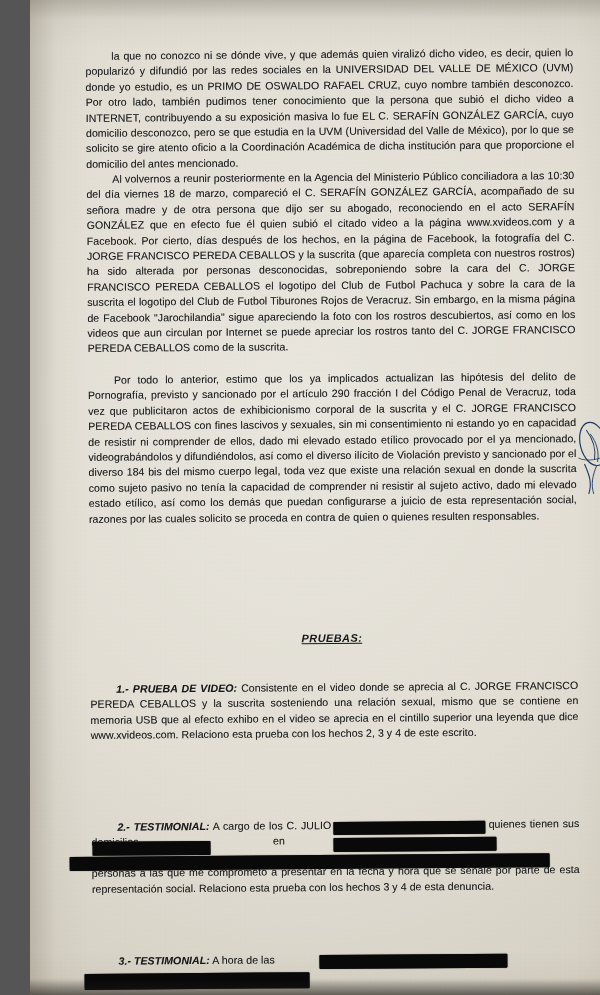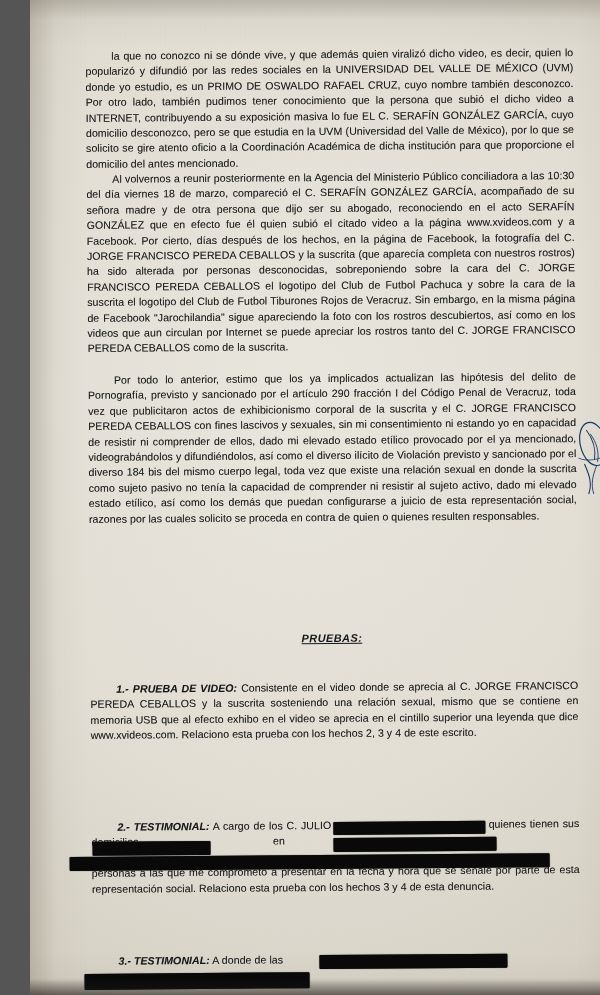--- a/index.html
+++ b/index.html
@@ -152,21 +152,21 @@
     </div>
 
     <div class="body-text" id="item2">
       <p>
         <span class="bi" style="padding-left:26px">2.- </span><span class="bi">TESTIMONIAL:</span><span> A cargo de los C. JULIO </span><span style="display:inline-block;width:150px"></span><span> quienes tienen sus domicilios en </span><span style="display:inline-block;width:160px"></span><span style="display:inline-block;width:470px"></span><span>personas a las que me comprometo a presentar en la fecha y hora que se señale por parte de esta representación social. Relaciono esta prueba con los hechos 3 y 4 de esta denuncia.</span>
       </p>
     </div>
 
     <div class="body-text" id="item3">
       <p>
-        <span class="bi" style="padding-left:26px">3.- </span><span class="bi">TESTIMONIAL:</span><span> A donde de las </span>
+        <span class="bi" style="padding-left:26px">3.- </span><span class="bi">TESTIMONIAL:</span><span> A hora de las </span>
       </p>
     </div>
 
     <div class="redact" style="left:300px; top:822px; width:152px; height:13px;"></div>
     <div class="redact" style="left:59px; top:840px; width:118px; height:14px;"></div>
     <div class="redact" style="left:300px; top:838px; width:163px; height:14px;"></div>
     <div class="redact" style="left:36px; top:855px; width:480px; height:14px;"></div>
     <div class="redact" style="left:285px; top:955px; width:188px; height:14px;"></div>
     <div class="redact" style="left:50px; top:972px; width:225px; height:16px;"></div>
 

